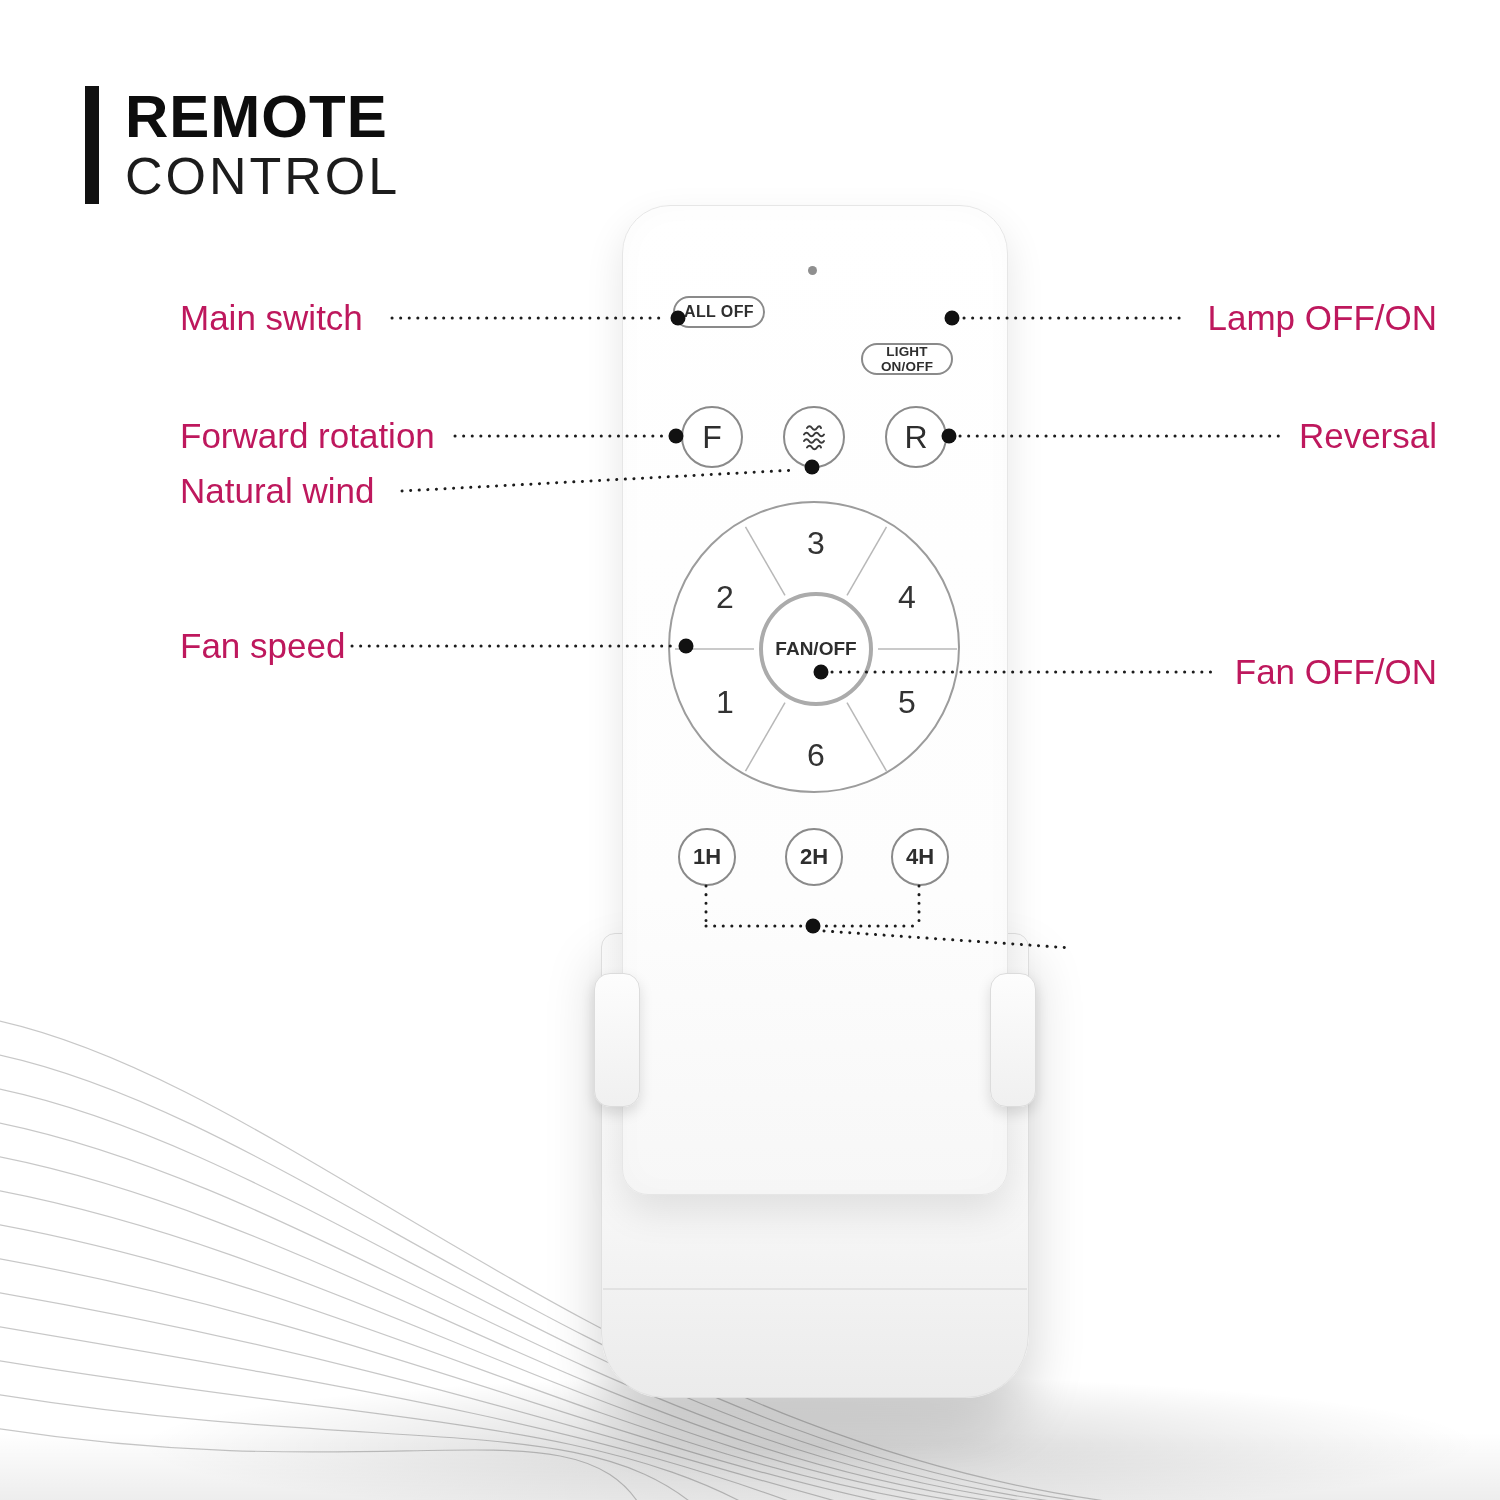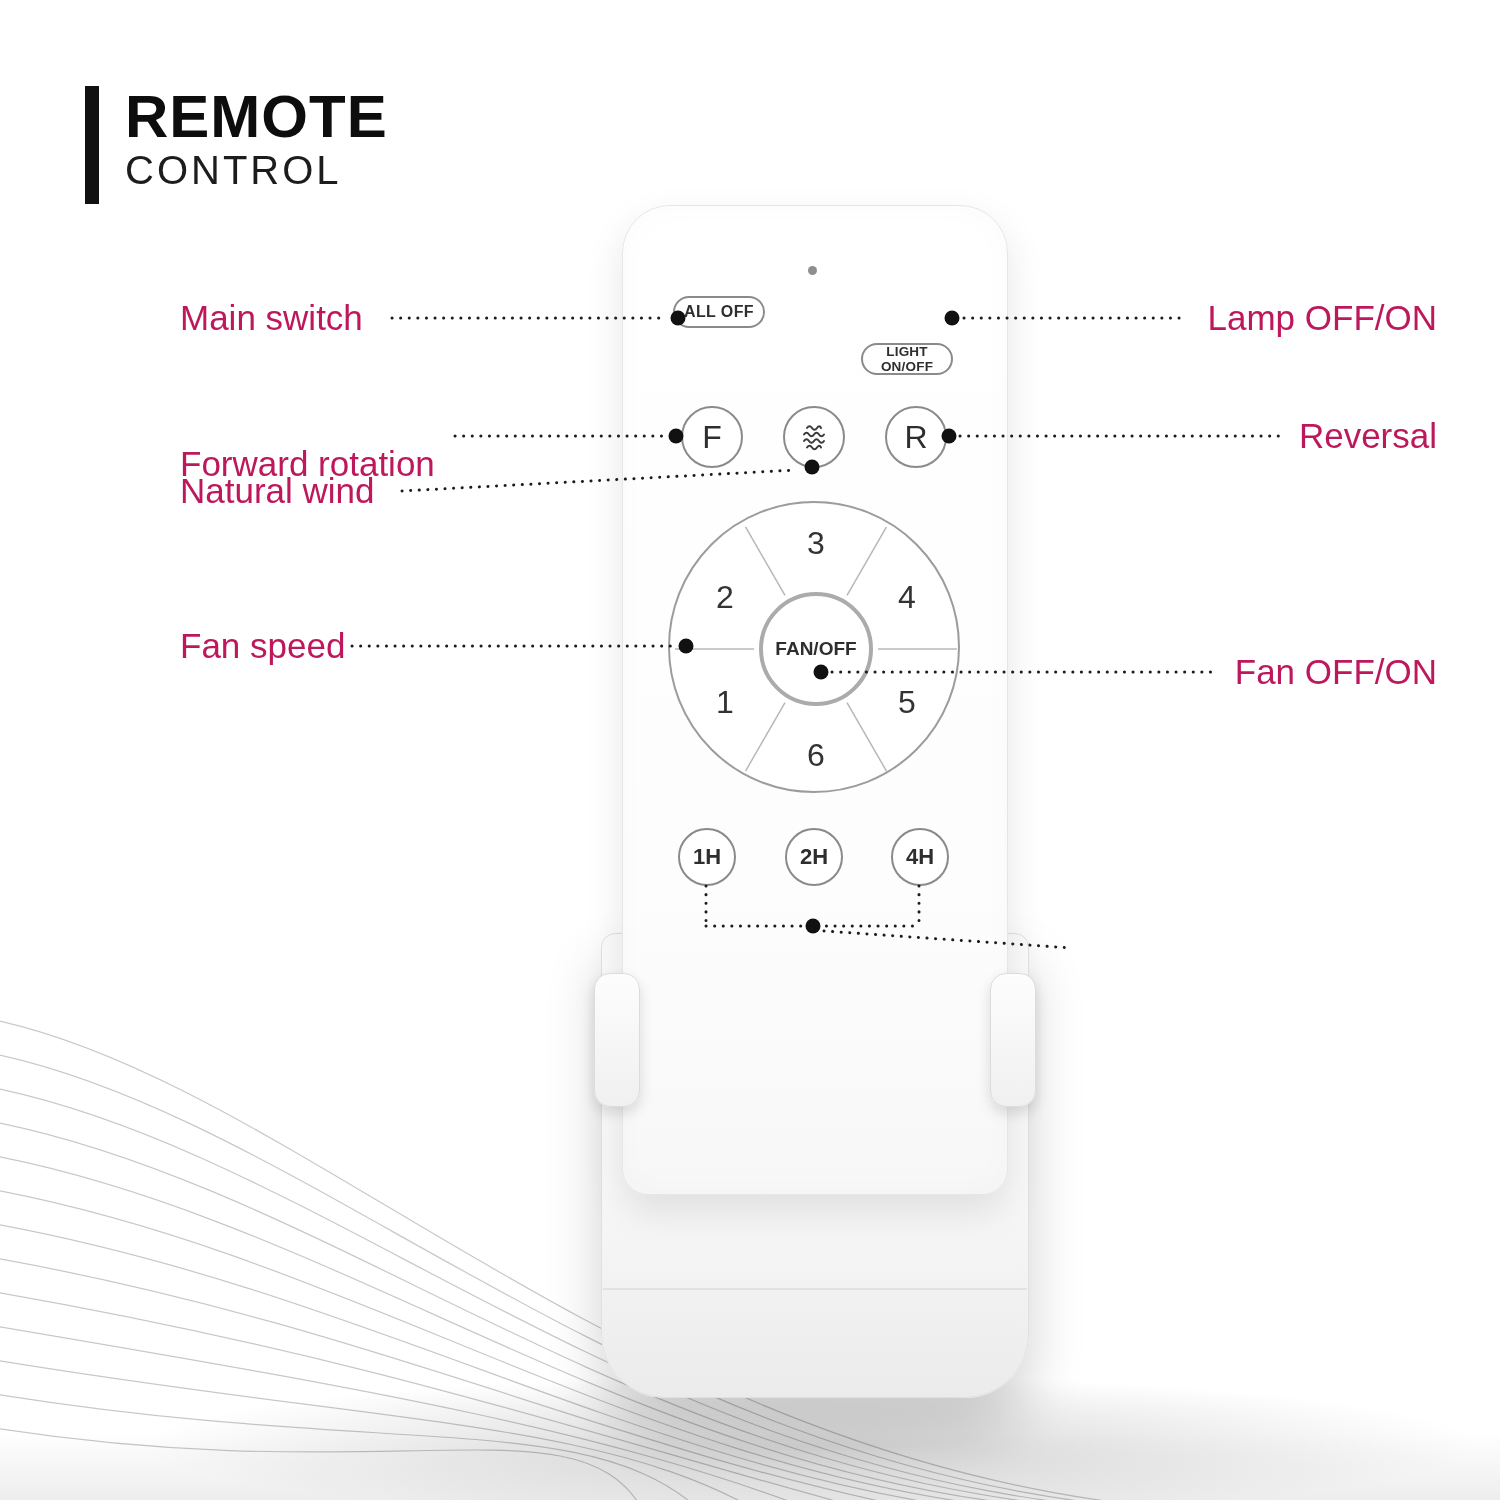--- a/index.html
+++ b/index.html
@@ -4,21 +4,21 @@
 <style>
   * { margin:0; padding:0; box-sizing:border-box; }
   html,body { background:#ffffff; }
   body { font-family:"Liberation Sans", sans-serif; }
   .page { position:relative; width:1500px; height:1500px; background:#ffffff; overflow:hidden; margin:0 auto; }
 
   
   .title-block { position:absolute; left:85px; top:86px; display:flex; gap:26px; z-index:6; }
   .title-bar { width:14px; height:118px; background:#111; }
   .title-1 { font-size:60px; font-weight:800; color:#0d0d0d; line-height:1.02; letter-spacing:1px; }
-  .title-2 { font-size:40px; font-weight:300; color:#1c1c1c; line-height:1.0; letter-spacing:3px; margin-top:3px; }
+  .title-2 { font-size:52px; font-weight:300; color:#1c1c1c; line-height:1.0; letter-spacing:3px; margin-top:3px; }
 
   
   .waves { position:absolute; left:0; top:0; z-index:0; }
   .floor-shadow { position:absolute; left:0; top:1330px; width:1500px; height:170px; z-index:0;
     background:radial-gradient(ellipse 62% 58% at 54% 68%, rgba(0,0,0,0.16), rgba(0,0,0,0) 72%); }
   .floor-shadow2 { position:absolute; left:0; top:1432px; width:1500px; height:68px; z-index:0;
     background:linear-gradient(180deg, rgba(0,0,0,0) 0%, rgba(0,0,0,0.07) 100%); }
 
   
   .holder { position:absolute; left:601px; top:933px; width:428px; height:465px; z-index:1;
@@ -146,21 +146,21 @@
       <span class="num" style="left:55px;  top:94px;">2</span>
       <button class="btn fanoff">FAN/OFF</button>
     </div>
 
     <button class="btn timer" style="left:55px;  top:622px;">1H</button>
     <button class="btn timer" style="left:162px; top:622px;">2H</button>
     <button class="btn timer" style="left:268px; top:622px;">4H</button>
   </div>
 
   <div class="label" style="left:180px; top:297px;">Main switch</div>
-  <div class="label" style="left:180px; top:415px;margin-top:28px;">Forward rotation</div>
+  <div class="label" style="left:180px; top:415px;">Forward rotation</div>
   <div class="label" style="left:180px; top:470px;">Natural wind</div>
   <div class="label" style="left:180px; top:625px;text-align:center;">Fan speed</div>
   <div class="label right" style="top:297px;">Lamp OFF/ON</div>
   <div class="label right" style="top:415px;">Reversal</div>
   <div class="label right" style="top:651px;">Fan OFF/ON</div>
 
   <svg class="leaders" width="1500" height="1500" viewBox="0 0 1500 1500">
     <g stroke="#1c1c1c" stroke-width="3" stroke-dasharray="0.1 8.5" stroke-linecap="round" fill="none">
       <path d="M392,318 H664"></path>
       <path d="M964,318 H1182"></path>

